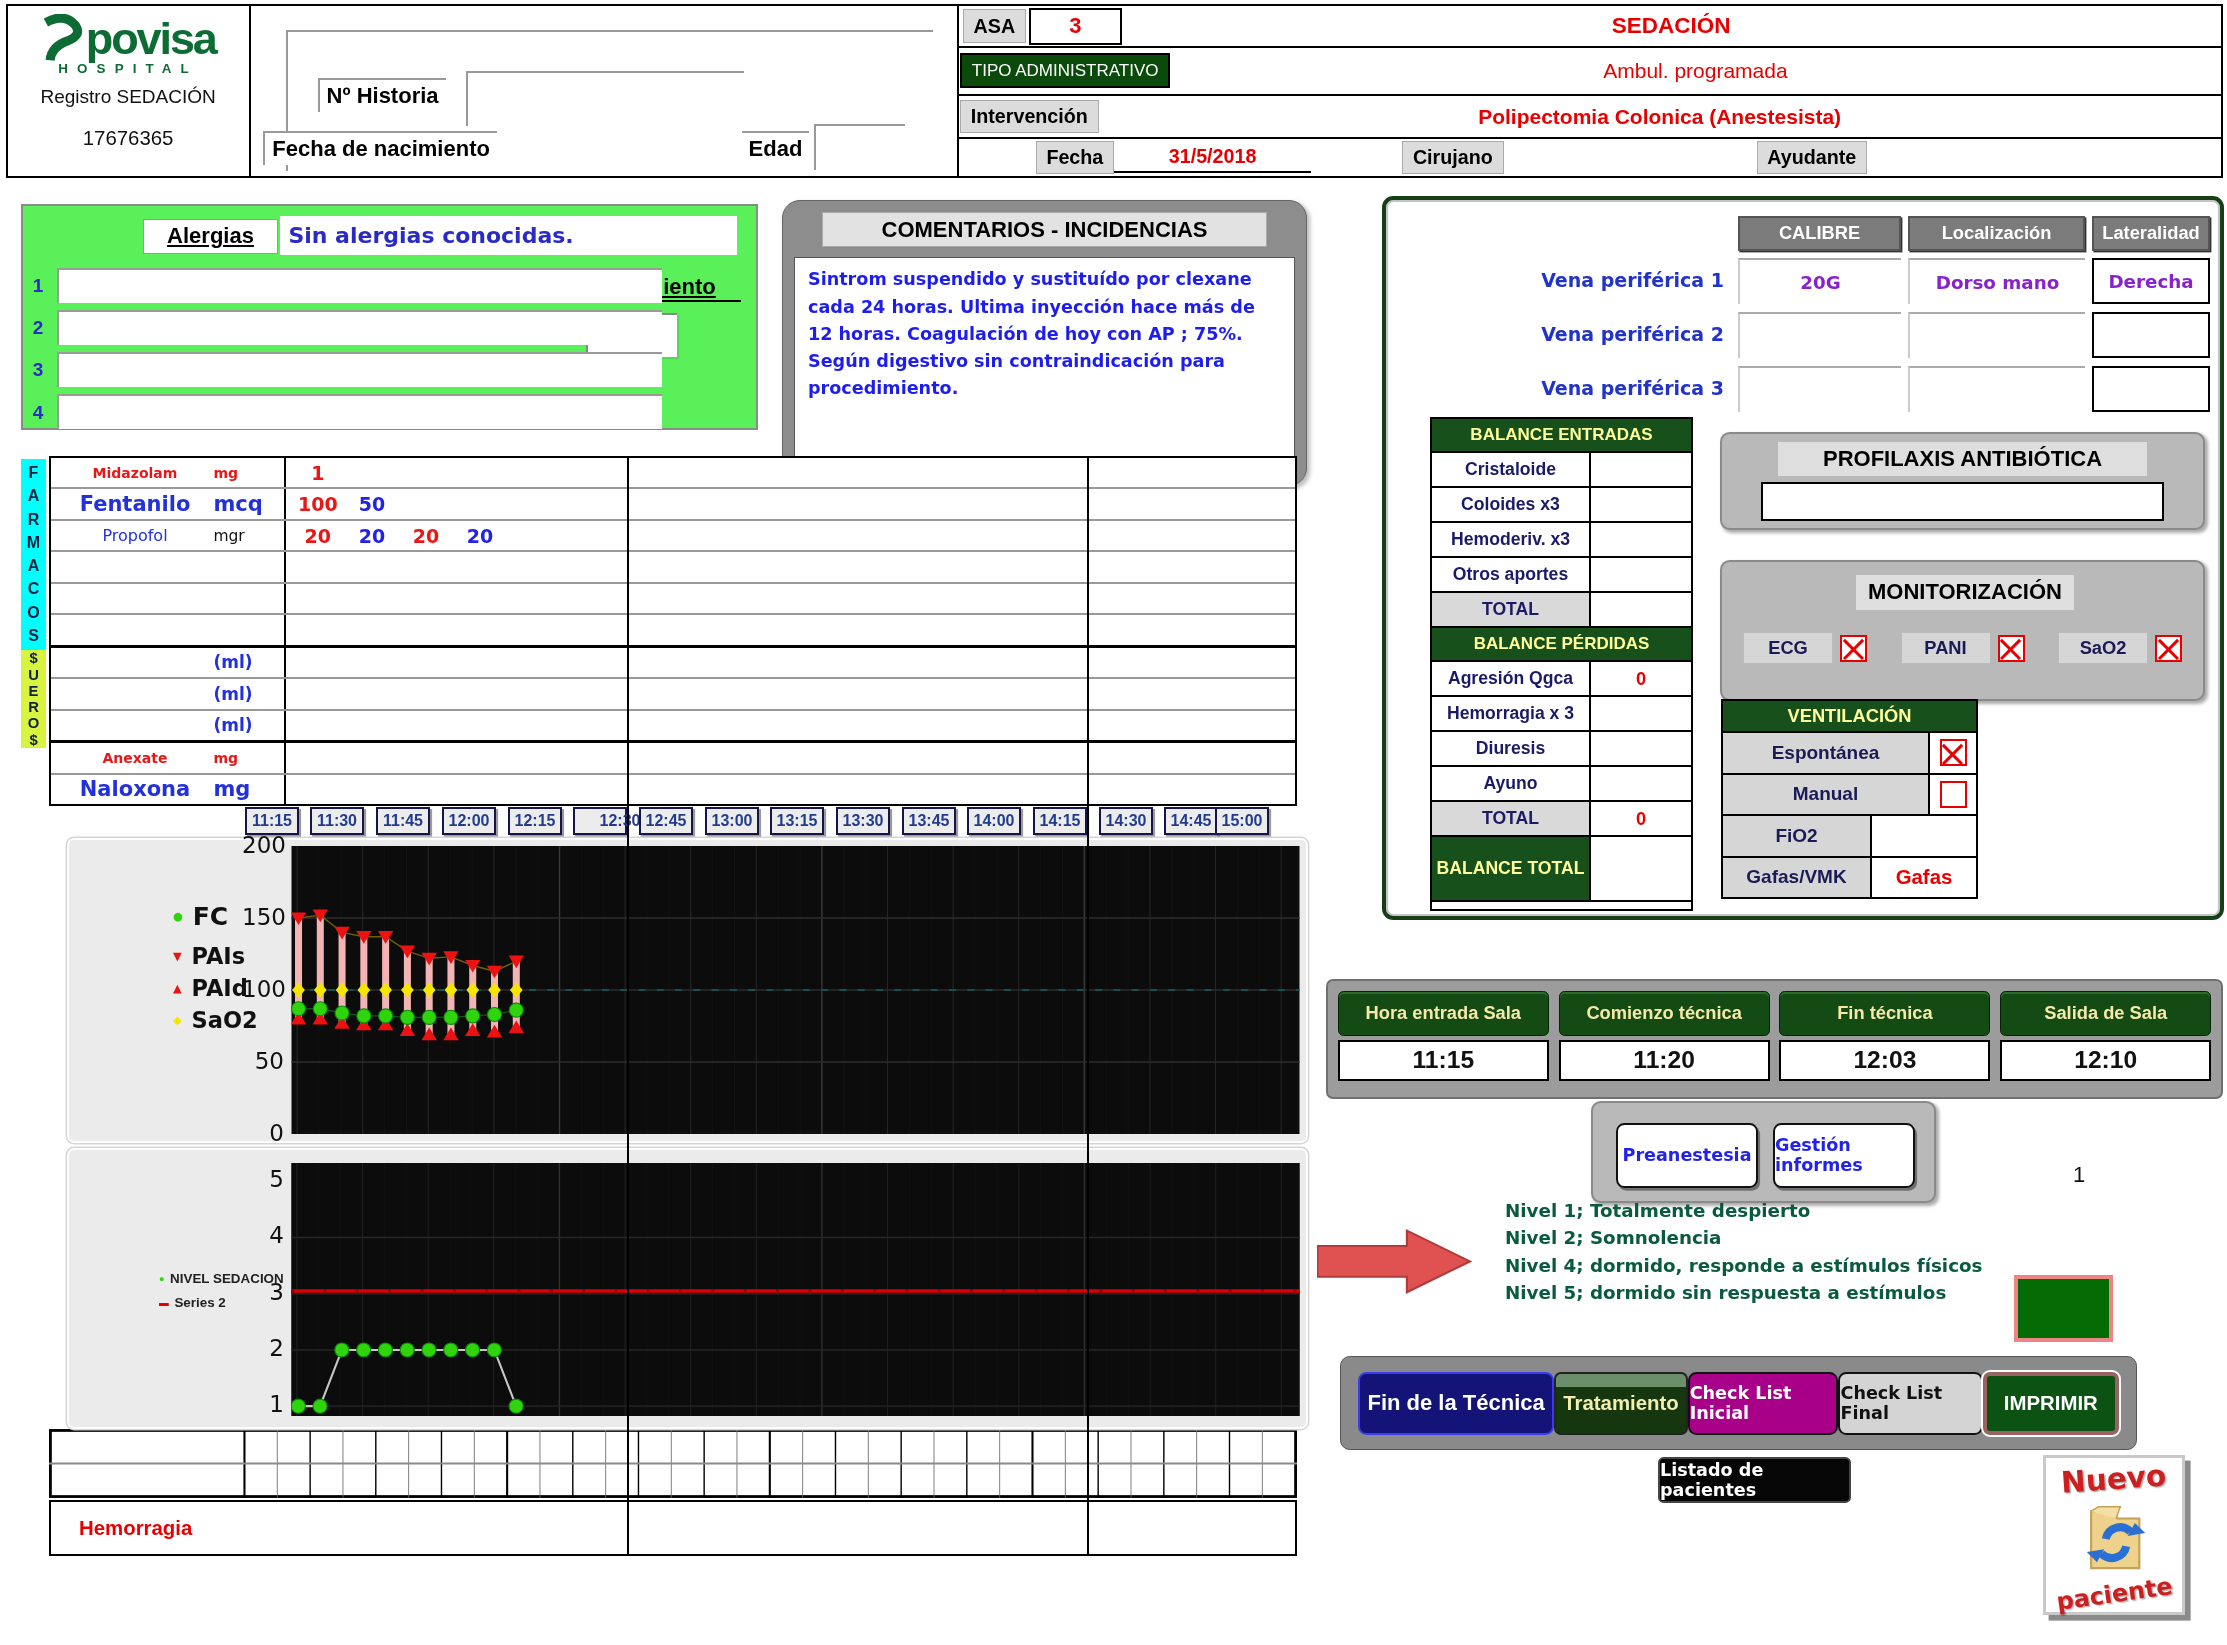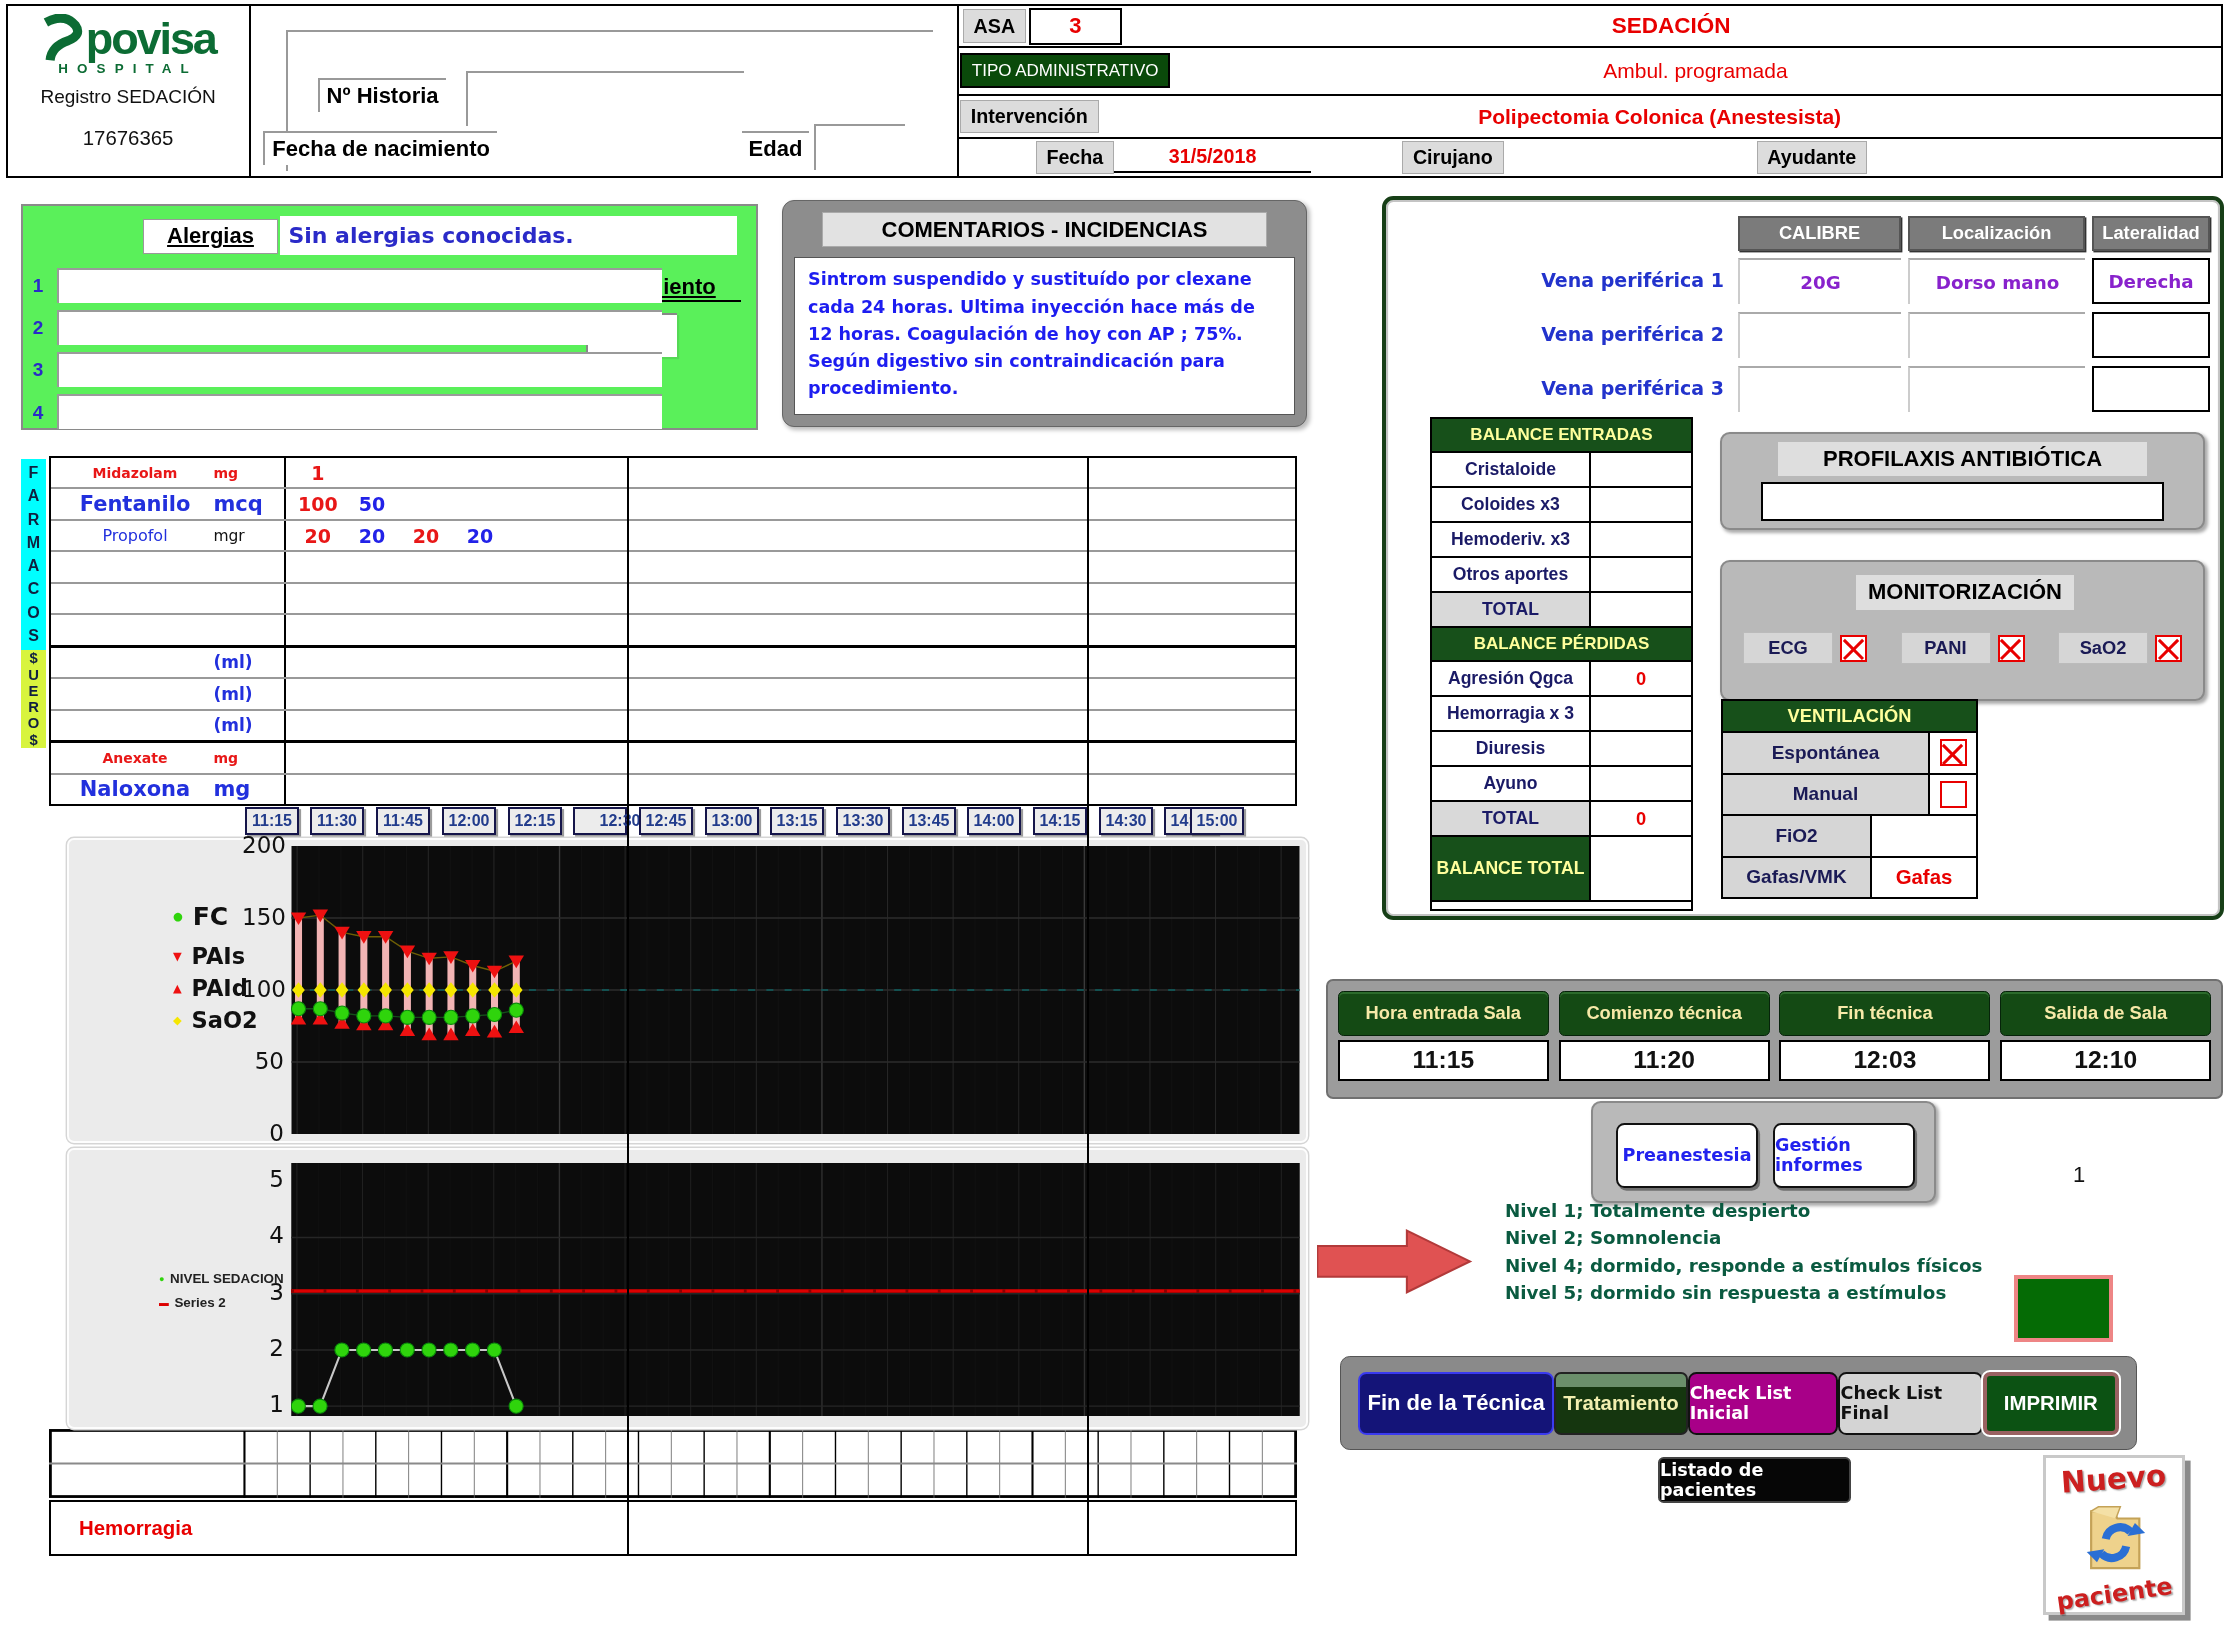--- a/index.html
+++ b/index.html
@@ -32,21 +32,21 @@
   #alergias-title{left:120px;top:12.7px;width:135px;height:35px;background:#fff;border:1.4px solid #999;
      font-size:22px;font-weight:bold;text-decoration:underline;}
   #alergias-value{left:257px;top:9.8px;width:457px;height:39px;background:#ffffff;color:#2a2ac8;
      font-family:"DejaVu Sans",sans-serif;font-size:22px;font-weight:bold;display:flex;align-items:center;padding-left:8.4px;}
   .alg-num{position:absolute;left:9.8px;width:21px;color:#2a2ac8;font-size:19px;font-weight:bold;}
   .alg-box{position:absolute;left:34px;width:605px;height:35px;background:#fff;border-top:2.8px solid #9a9a9a;border-left:2.8px solid #9a9a9a;}
   #tiempo-lab{left:456px;top:68px;width:262px;font-size:22px;font-weight:bold;color:#000;text-decoration:underline;border-bottom:2.1px solid #000;}
   #tiempo-box{left:563px;top:107px;width:91px;height:44px;background:#fff;border-top:2.1px solid #888;border-left:2.1px solid #888;box-shadow:2.1px 2.1px 0 #3a3a3a22;}
 
   
-  #comentarios{left:782px;top:200px;width:525px;height:227px;background:#8d8d8d;border-radius:12px;border:1.4px solid #666;box-shadow:2.8px 2.8px 4.2px #0004;}
+  #comentarios{left:782px;top:200px;width:525px;height:286px;background:#8d8d8d;border-radius:18px;border:1.4px solid #666;box-shadow:2.8px 2.8px 4.2px #0004;}
   #comentarios-title{position:absolute;left:39px;top:11.3px;right:39px;height:35px;background:#e2e2e2;border:1.4px solid #aaa;
      font-size:22px;font-weight:bold;color:#000;}
   #comentarios-body{position:absolute;left:11.3px;top:56px;right:11.3px;bottom:11.3px;background:#fff;border:1.4px solid #555;
      color:#1d1df0;font-family:"DejaVu Sans",sans-serif;font-size:17.6px;font-weight:bold;line-height:1.55;padding:8.4px 12.7px;}
 
   
   #iv-frame{left:1382px;top:196px;width:842px;height:724px;background:#fff;border:4.9px solid #173f17;border-radius:11.3px;
      box-shadow:inset 0 0 0 2.1px #c4c4c4;}
   .via-hdr{position:absolute;height:35px;background:#7b7b7b;border:2.1px solid #555;color:#fff;font-size:18.3px;font-weight:bold;box-shadow:1.4px 1.4px 0 #333;}
   .via-lab{position:absolute;width:324px;color:#2233cc;font-size:19px;font-weight:bold;text-align:right;font-family:"DejaVu Sans",sans-serif;}
@@ -806,14 +806,14 @@
 <div class="timebox" style="left: 573px; padding-left: 40px;">12:30</div>
 <div class="timebox" style="left: 639px;">12:45</div>
 <div class="timebox" style="left: 705px;">13:00</div>
 <div class="timebox" style="left: 770px;">13:15</div>
 <div class="timebox" style="left: 836px;">13:30</div>
 <div class="timebox" style="left: 902px;">13:45</div>
 <div class="timebox" style="left: 967px;">14:00</div>
 <div class="timebox" style="left: 1033px;">14:15</div>
 <div class="timebox" style="left: 1099px;">14:30</div>
 <div class="timebox" style="left: 1164px;">14:45</div>
-<div class="timebox" style="left: 1190px;">15:00</div>
+<div class="timebox" style="left: 1215px;">15:00</div>
 
 
 </body></html>

